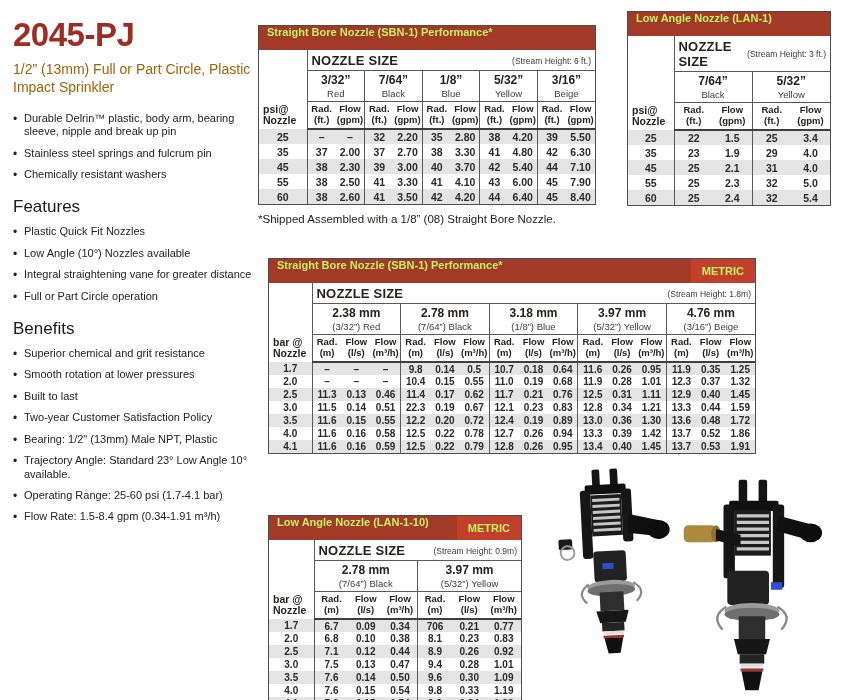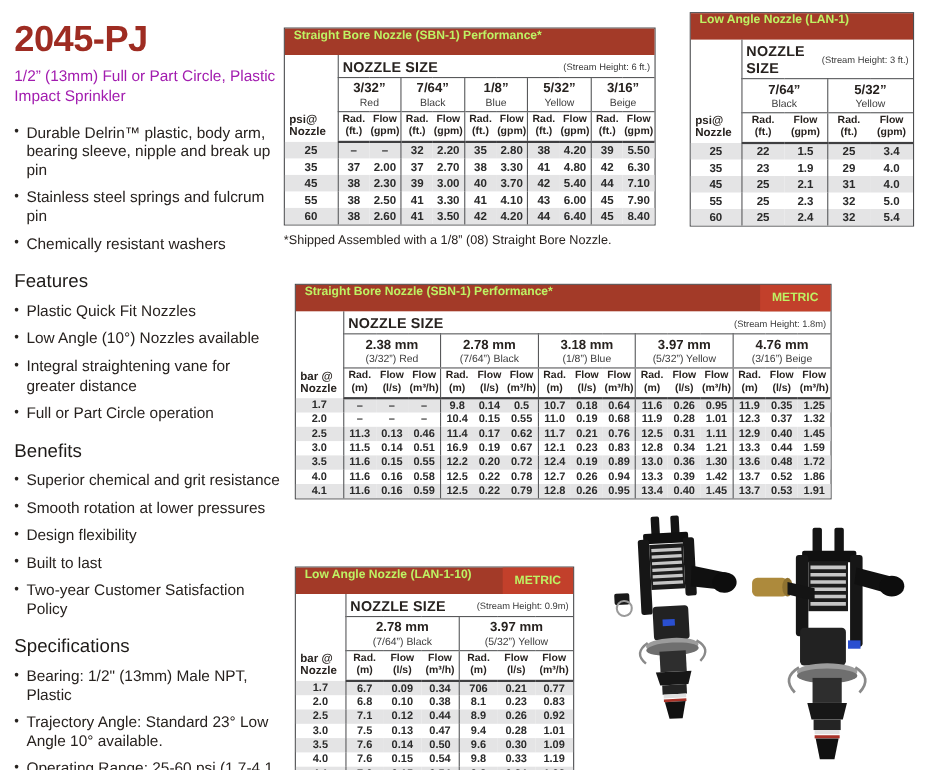--- a/index.html
+++ b/index.html
@@ -6,22 +6,22 @@
   html,body { margin:0; padding:0; }
   body {
     width:849px; height:700px; position:relative; overflow:hidden;
     background:#ffffff; color:#27221f;
     font-family:"Liberation Sans", sans-serif;
   }
 
   
   .left-col { position:absolute; left:13px; top:16px; width:243px; }
   .product-title { margin:0 0 7px 0; font-size:33px; font-weight:bold; color:#9e2c22; letter-spacing:-0.5px; }
-  .subtitle { margin:0 0 15px 0; font-size:14px; line-height:1.28; color:#a21caf; }
-  .blist { list-style:none; margin:0 0 4px 0; padding:0; font-size:14px; line-height:1.22; }
+  .subtitle { margin:0 0 15px 0; font-size:14px; line-height:1.28; color:#a16207; }
+  .blist { list-style:none; margin:0 0 4px 0; padding:0; font-size:11px; line-height:1.22; }
   .blist li { position:relative; padding-left:11px; margin-bottom:8px; }
   .blist li::before { content:"•"; position:absolute; left:0; top:0; font-size:12px; }
   .section-heading { margin:16px 0 8px 0; font-size:17px; font-weight:normal; color:#1d1a18; }
 
   
   .tbl { position:absolute; border:1.5px solid #4c4d4f; background:#fff; }
   .tbl-title { height:24px; background:#a33a28; color:#bef264; display:flex; align-items:flex-start; font-size:11px; font-weight:bold; }
   .tbl-title .t-text { flex:1; padding-left:8px; white-space:nowrap; }
   .tbl-title .metric-tag { background:#c2402b; align-self:stretch; display:flex; align-items:center; padding:0 11px; font-weight:bold; }
 
@@ -80,26 +80,24 @@
       <li>Plastic Quick Fit Nozzles</li>
       <li>Low Angle (10°) Nozzles available</li>
       <li>Integral straightening vane for greater distance</li>
       <li>Full or Part Circle operation</li>
     </ul>
 
   <h2 class="section-heading">Benefits</h2>
   <ul class="blist">
       <li>Superior chemical and grit resistance</li>
       <li>Smooth rotation at lower pressures</li>
-      <li>Design flexibility</li>
       <li>Built to last</li>
       <li>Two-year Customer Satisfaction Policy</li>
     </ul>
 
-  <h2 class="section-heading">Specifications</h2>
   <ul class="blist">
       <li>Bearing: 1/2" (13mm) Male NPT, Plastic</li>
       <li>Trajectory Angle: Standard 23° Low Angle 10° available.</li>
       <li>Operating Range: 25-60 psi (1.7-4.1 bar)</li>
       <li>Flow Rate: 1.5-8.4 gpm (0.34-1.91 m³/h)</li>
     </ul>
 </div>
 
 <div class="tbl tbl-sbn-imp t-imp">
   <div class="tbl-title">
@@ -504,21 +502,21 @@
             <td>1.11</td>
             <td class="gstart">12.9</td>
             <td>0.40</td>
             <td>1.45</td>
           </tr>
           <tr>
             <td class="rowval">3.0</td>
             <td class="gstart">11.5</td>
             <td>0.14</td>
             <td>0.51</td>
-            <td class="gstart">16.9</td>
+            <td class="gstart">22.3</td>
             <td>0.19</td>
             <td>0.67</td>
             <td class="gstart">12.1</td>
             <td>0.23</td>
             <td>0.83</td>
             <td class="gstart">12.8</td>
             <td>0.34</td>
             <td>1.21</td>
             <td class="gstart">13.3</td>
             <td>0.44</td>

